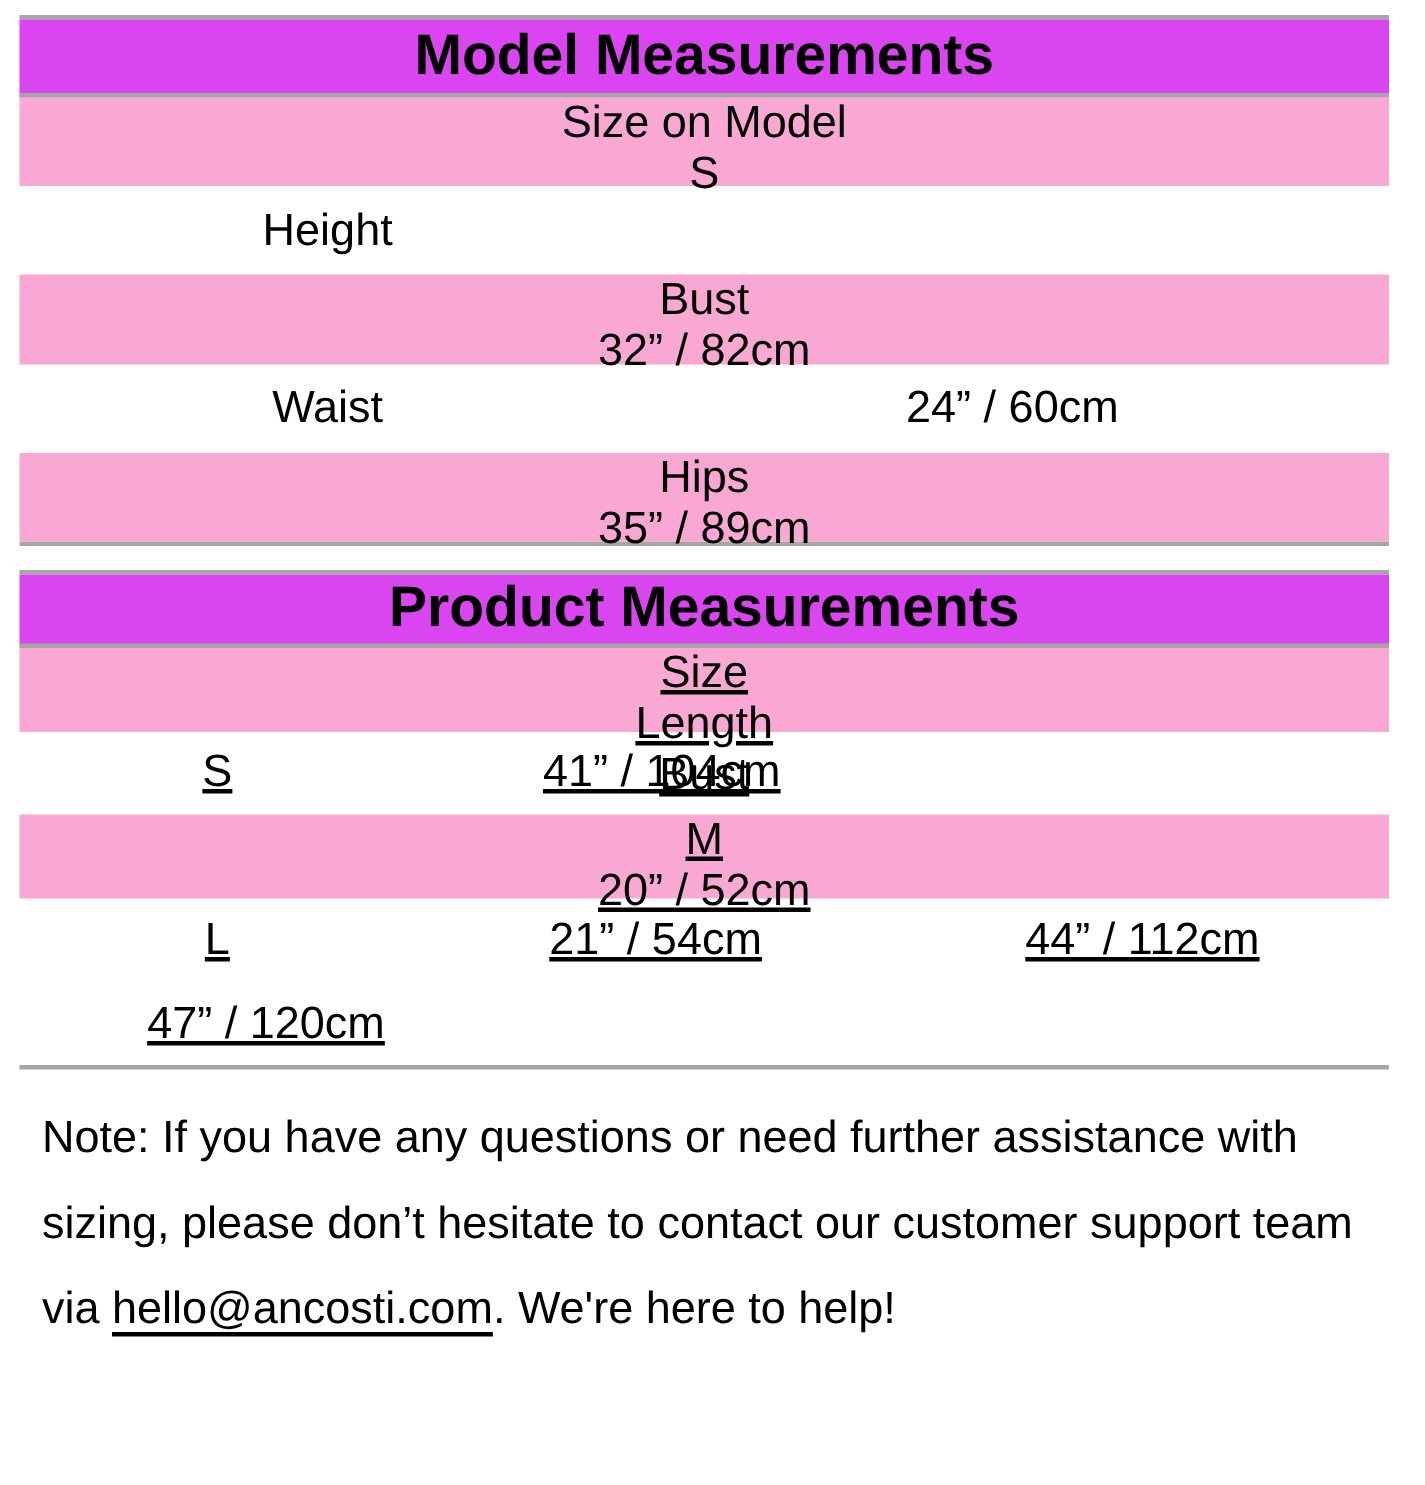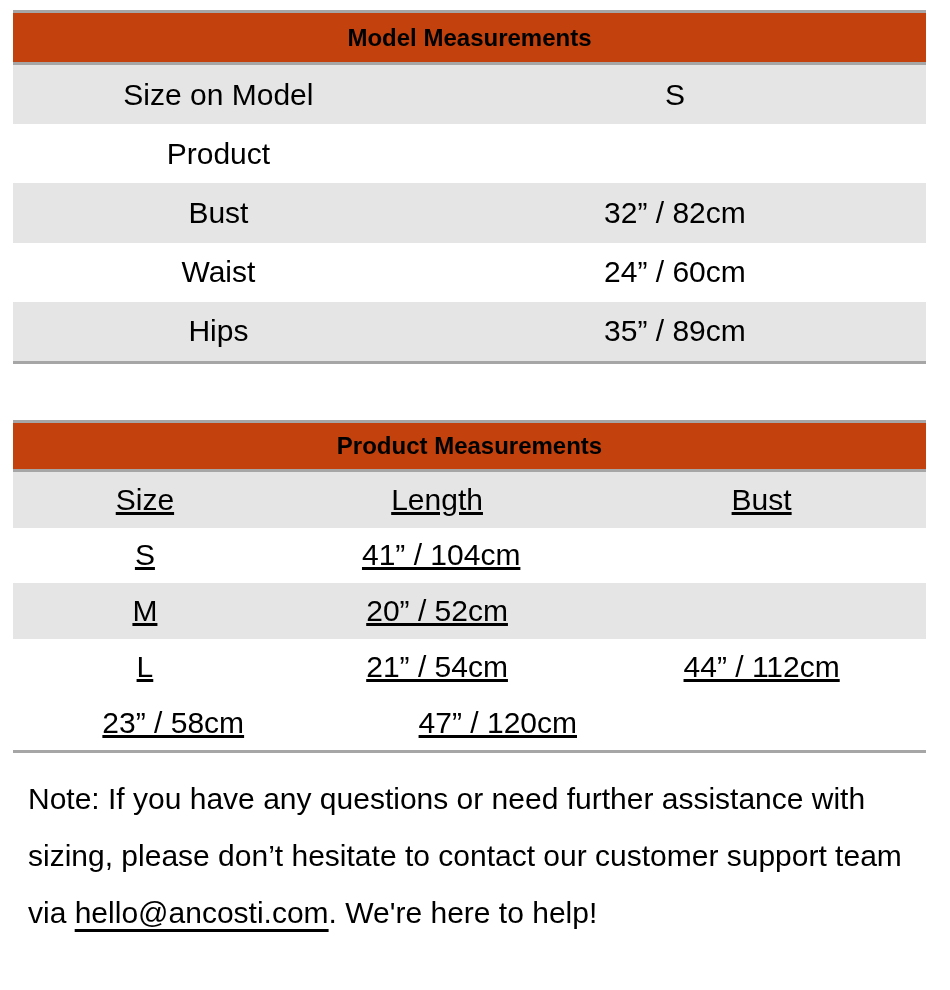--- a/index.html
+++ b/index.html
@@ -20,39 +20,39 @@
     border-top: 3px solid #a6a6a6;
     border-bottom: 3px solid #a6a6a6;
   }
   .ttl {
     height: 52px;
     border-bottom: 3px solid #a6a6a6;
     display: flex;
     align-items: center;
     justify-content: center;
     font-weight: 700;
-    font-size: 24px;
-    background: #c2410c;
+    font-size: 38px;
+    background: #d946ef;
   }
   .product .ttl { height: 49px; }
   .row {
     display: flex;
     align-items: center;
     font-size: 30px;
   }
   .model .row { height: 59.2px; }
   .product .row { height: 55.7px; text-decoration: underline; }
-  .band { background: #e5e5e5; }
+  .band { background: #f9a8d4; flex-direction: column; }
   .cell { text-align: center; }
   .model .cl { width: 45%; }
   .model .cv { width: 55%; }
   .product .c1 { width: 28.9%; }
   .product .c2 { width: 35.1%; }
   .product .c3 { width: 36%; }
-  .product { margin-top: 56px; }
+  .product { margin-top: 16px; }
   .note {
     margin: 17px 27px 0 28px;
     font-size: 30px;
     line-height: 57px;
     color: #000000;
   }
   .note a {
     color: #000000;
     text-decoration-thickness: 3px;
     text-underline-offset: 6px;
@@ -64,21 +64,21 @@
 <div class="page">
 
   <section class="mtable model">
     <div class="ttl">Model Measurements</div>
 
     <div class="row band">
       <div class="cell cl">Size on Model</div>
       <div class="cell cv">S</div>
     </div>
     <div class="row">
-      <div class="cell cl">Product</div>
+      <div class="cell cl">Height</div>
     </div>
     <div class="row band">
       <div class="cell cl">Bust</div>
       <div class="cell cv">32” / 82cm</div>
     </div>
     <div class="row">
       <div class="cell cl">Waist</div>
       <div class="cell cv">24” / 60cm</div>
     </div>
     <div class="row band">
@@ -103,21 +103,20 @@
     <div class="row band">
       <div class="cell c1">M</div>
       <div class="cell c2">20” / 52cm</div>
     </div>
     <div class="row">
       <div class="cell c1">L</div>
       <div class="cell c2">21” / 54cm</div>
       <div class="cell c3">44” / 112cm</div>
     </div>
     <div class="row">
-      <div class="cell c2">23” / 58cm</div>
       <div class="cell c3">47” / 120cm</div>
     </div>
   </section>
 
   <p class="note">
     <span>Note: If you have any questions or need further assistance with sizing, please don’t hesitate to contact our customer support team via </span><a href="#">hello@ancosti.com</a><span>. We're here to help!</span>
   </p>
 
 </div>
 

